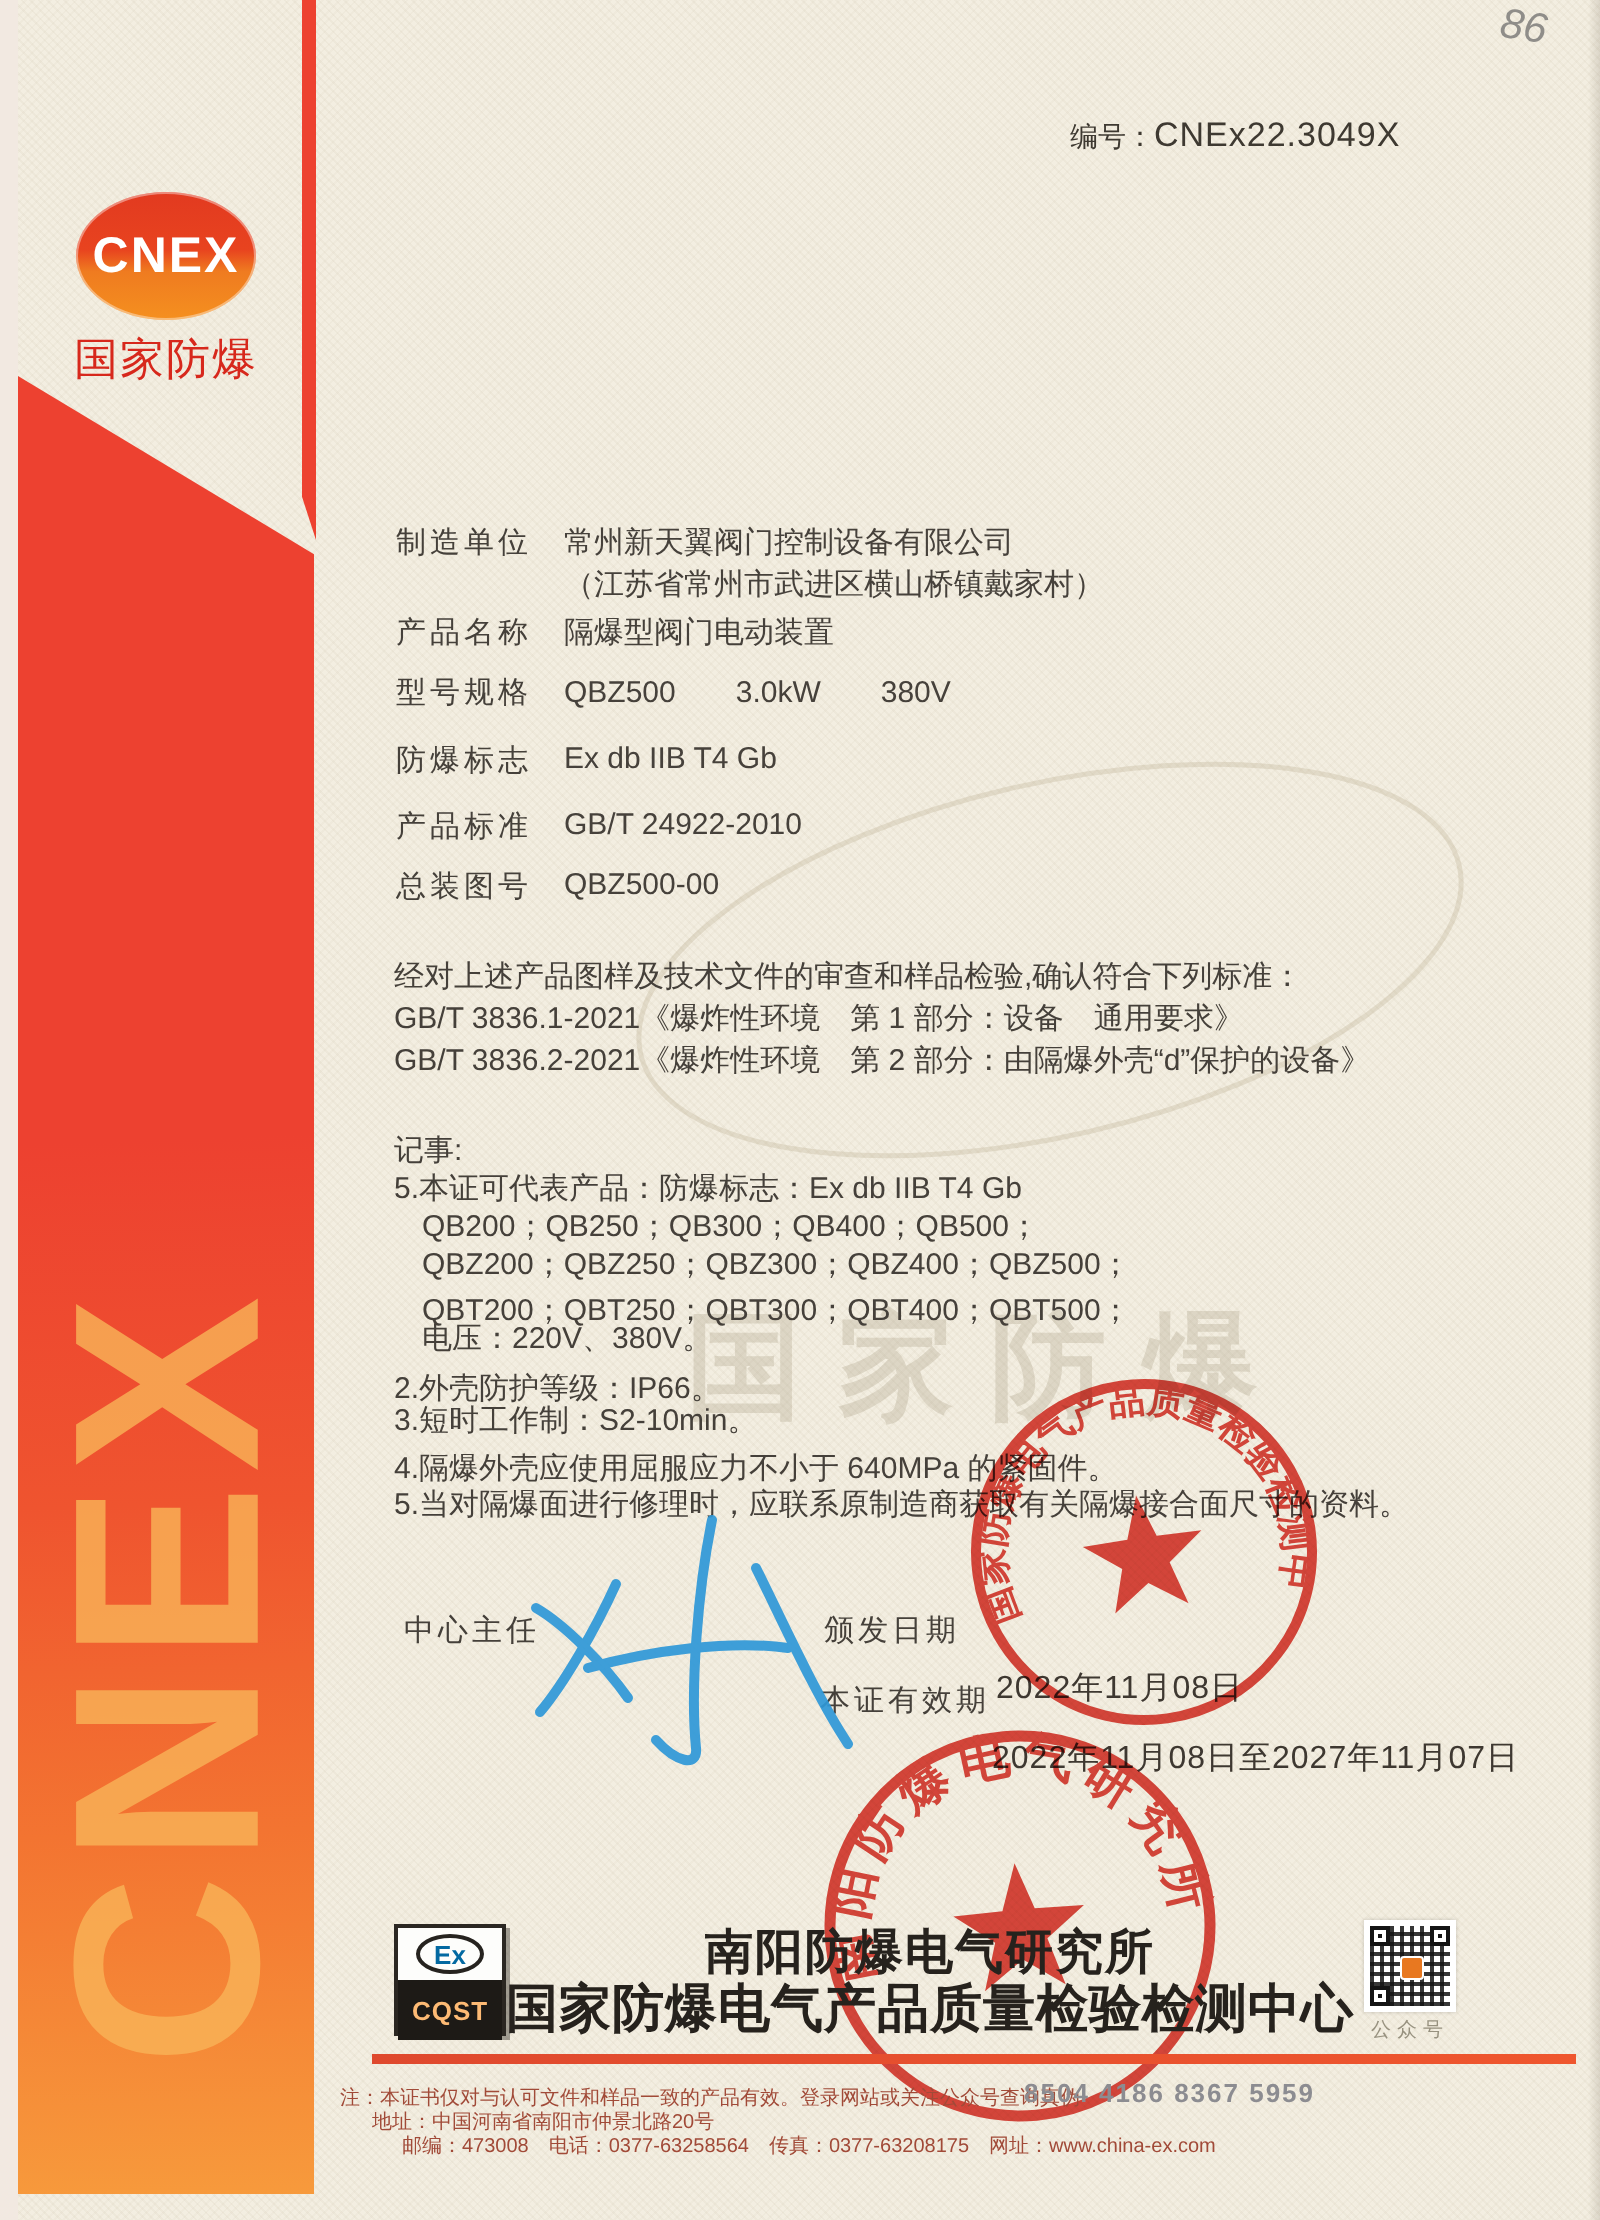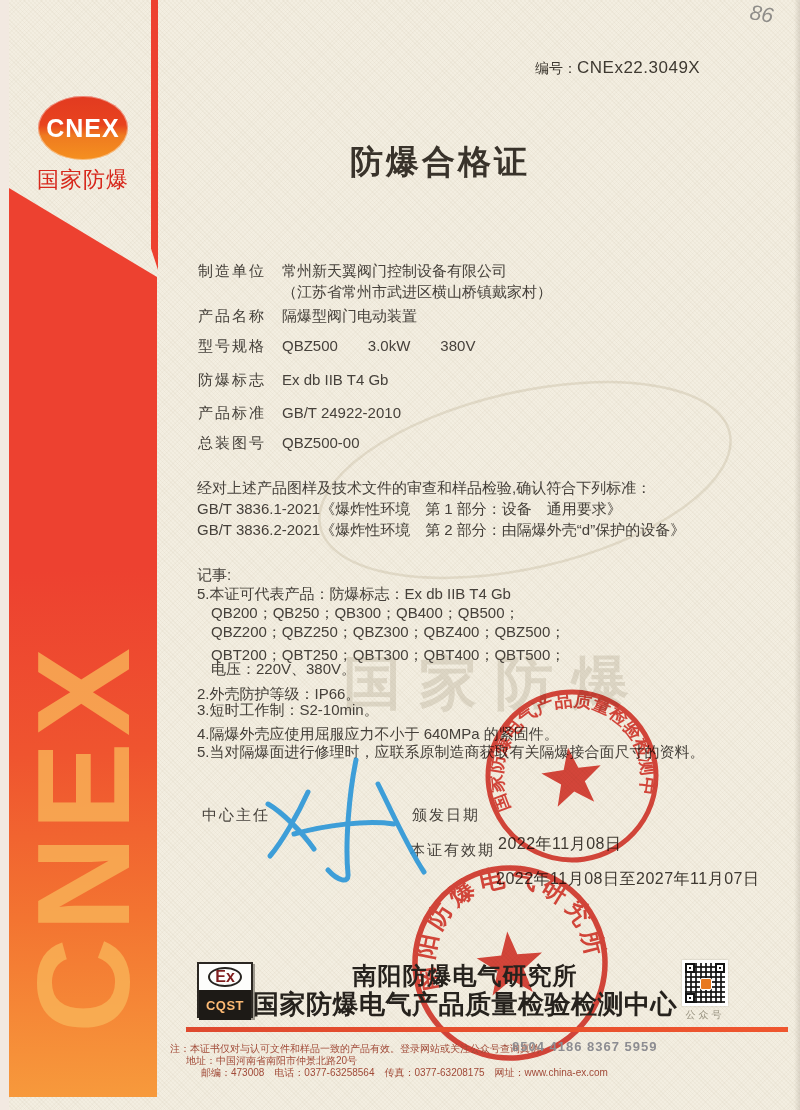--- a/index.html
+++ b/index.html
@@ -52,21 +52,21 @@
   
   .lab-sm{font-size:15px;letter-spacing:2px;color:#45403a;white-space:nowrap;}
   .val-date{font-size:16px;color:#3e3831;letter-spacing:.5px;white-space:nowrap;font-weight:500;margin-top:30px;}
   
   .seal{mix-blend-mode:multiply;opacity:.92;pointer-events:none;}
   
   .excqst{left:197px;top:962px;width:56px;height:56px;border:2px solid #2b2722;background:#fff;
     box-shadow:2px 2px 0 rgba(60,55,48,.45);box-sizing:border-box;}
   .excqst .top{height:26px;display:flex;align-items:center;justify-content:center;background:#fdfdfb;}
   .excqst .oval{width:34px;height:20px;border:2px solid #26231f;border-radius:50%;display:flex;align-items:center;justify-content:center;
-    font-size:16px;font-weight:bold;color:#7f1d1d;box-sizing:border-box;}
+    font-size:13px;font-weight:bold;color:#0369a1;box-sizing:border-box;}
   .excqst .bot{height:30px;background:#1d1a16;display:flex;align-items:center;justify-content:center;
     color:#fdba74;font-size:13px;font-weight:bold;letter-spacing:.5px;}
   .inst1{left:250px;top:960px;width:430px;text-align:center;font-size:24px;font-weight:600;color:#26221d;letter-spacing:1px;}
   .inst2{left:215px;top:987px;width:500px;text-align:center;font-size:26px;font-weight:bold;color:#26221d;letter-spacing:.5px;}
   .accent-line{left:186px;top:1027px;width:602px;height:5px;background:linear-gradient(90deg,#df492e,#ef562e);}
   .f-note{left:170px;top:1042px;font-size:10px;color:#a14a38;white-space:nowrap;}
   .f-hotline{left:512px;top:1039px;font-size:13px;font-weight:bold;color:#8c8c91;letter-spacing:1px;}
   .f-addr{left:186px;top:1054px;font-size:10px;color:#a14a38;white-space:nowrap;}
   .f-contact{left:201px;top:1066px;font-size:10px;color:#a14a38;white-space:nowrap;}
   
@@ -97,21 +97,20 @@
     <span>CNEX</span>
   </div>
 
   <div class="abs logo-ellipse">
     <span>CNEX</span>
   </div>
   <div class="abs logo-sub">国家防爆</div>
 
   <div class="abs handwritten">86</div>
   <div class="abs certno"><span>编号：</span><b>CNEx22.3049X</b></div>
-  <div class="abs title">防爆合格证</div>
 
   <div class="abs fields">
     <div class="frow" style="top:0">
       <span class="lab">制造单位</span>
       <span class="val">常州新天翼阀门控制设备有限公司</span>
       <span class="val2">（江苏省常州市武进区横山桥镇戴家村）</span>
     </div>
     <div class="frow" style="top:45px">
       <span class="lab">产品名称</span>
       <span class="val">隔爆型阀门电动装置</span>

